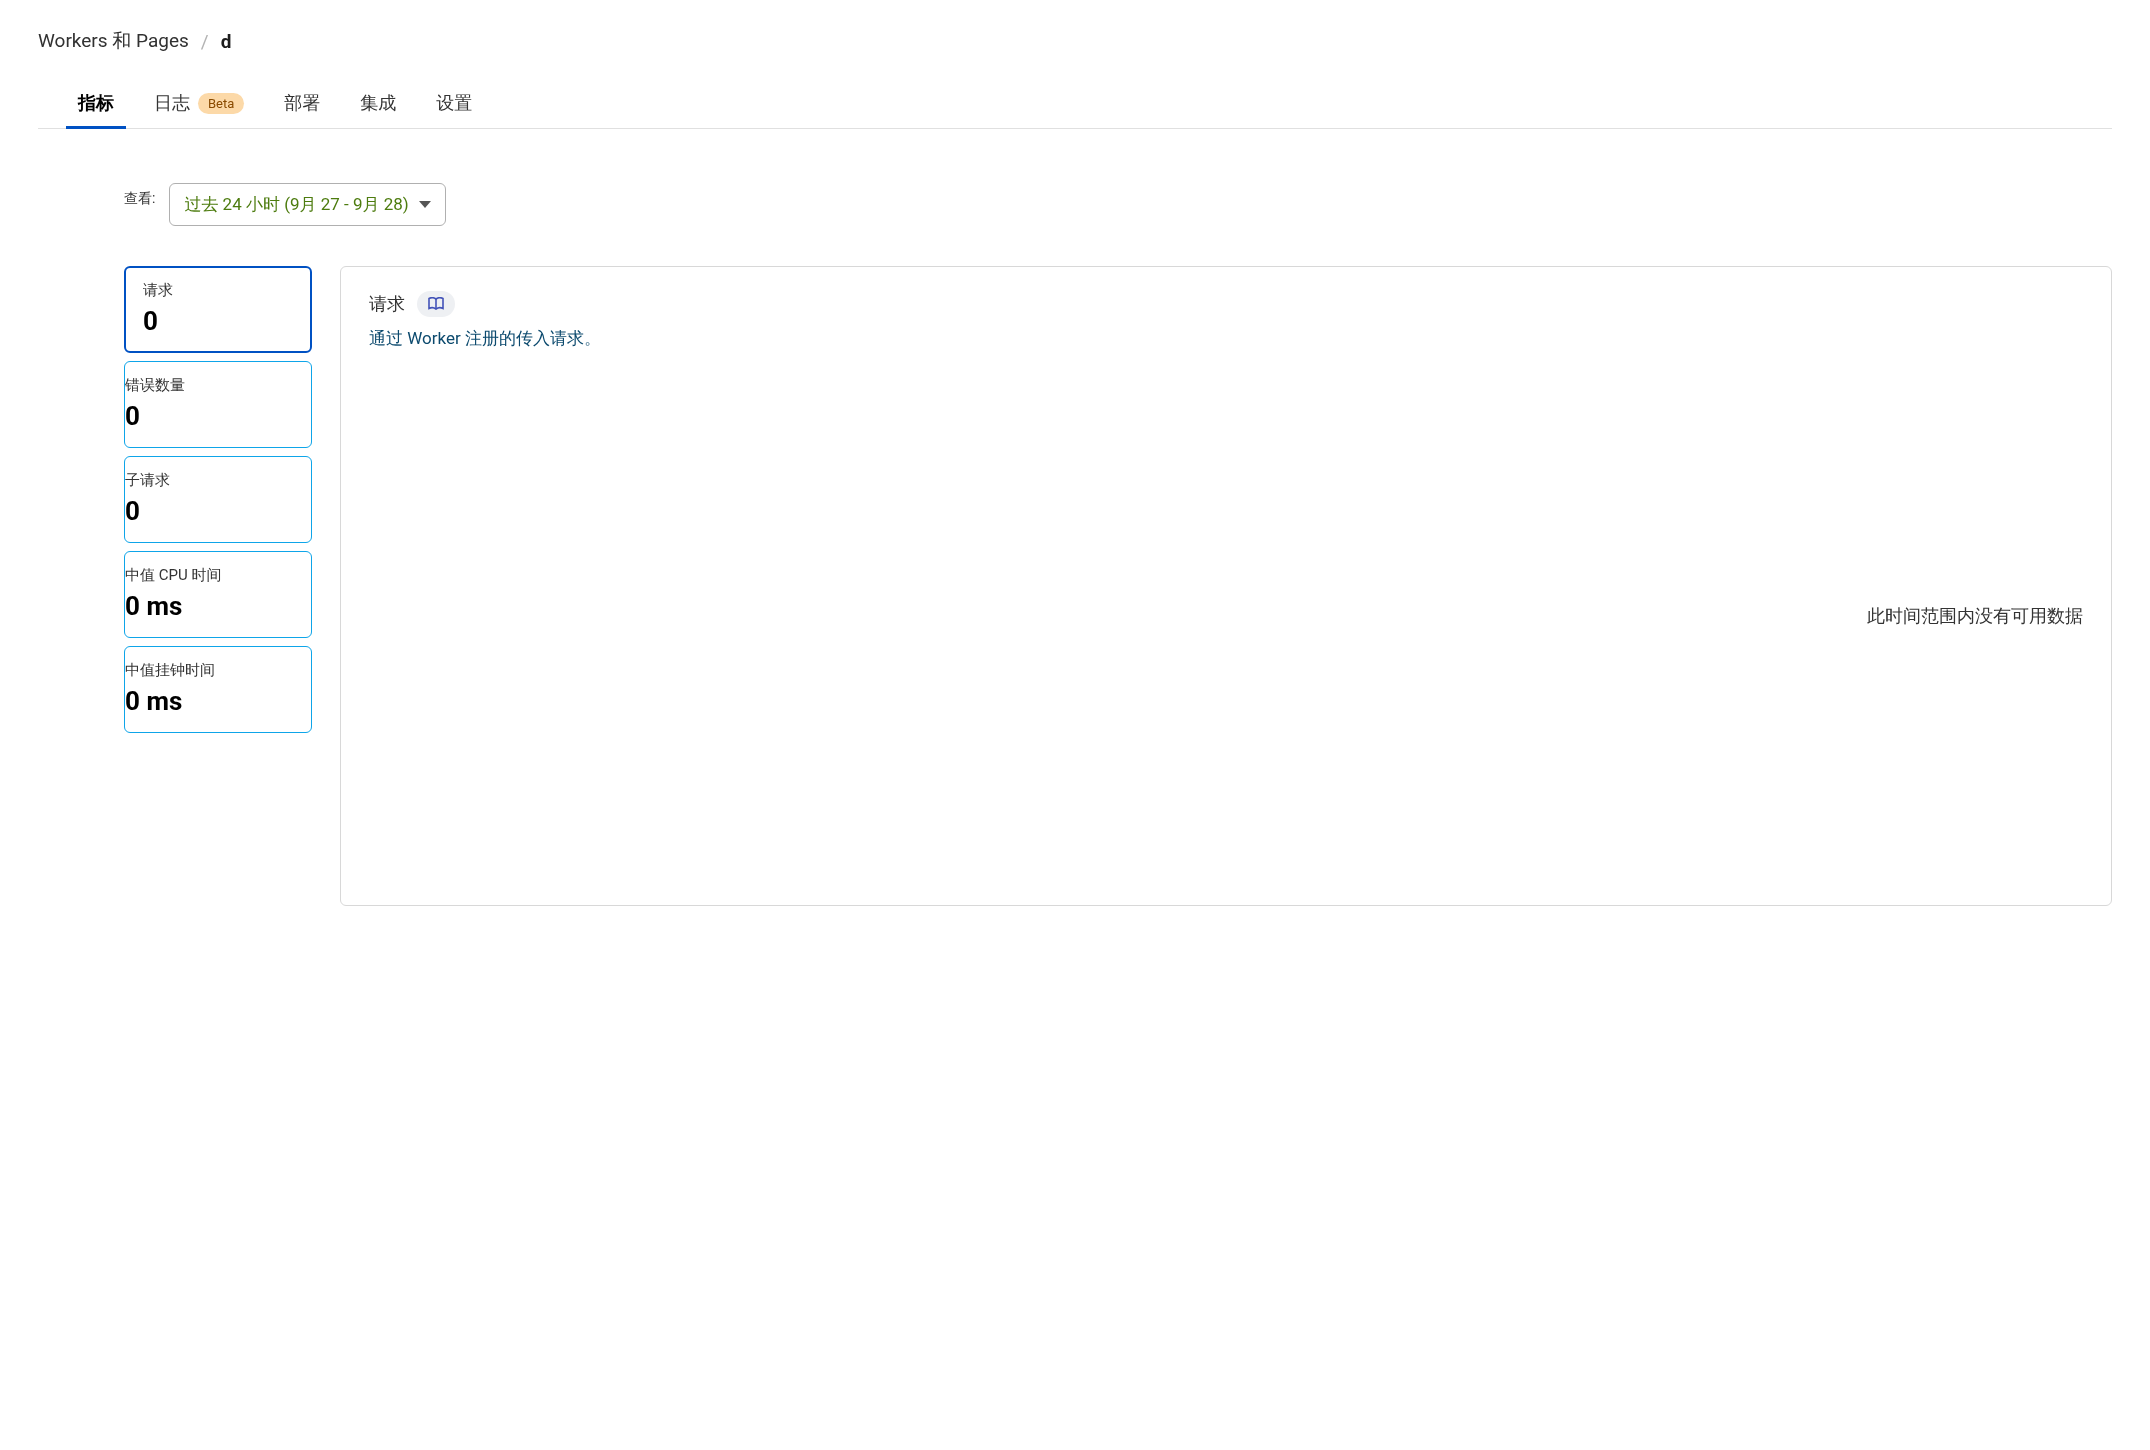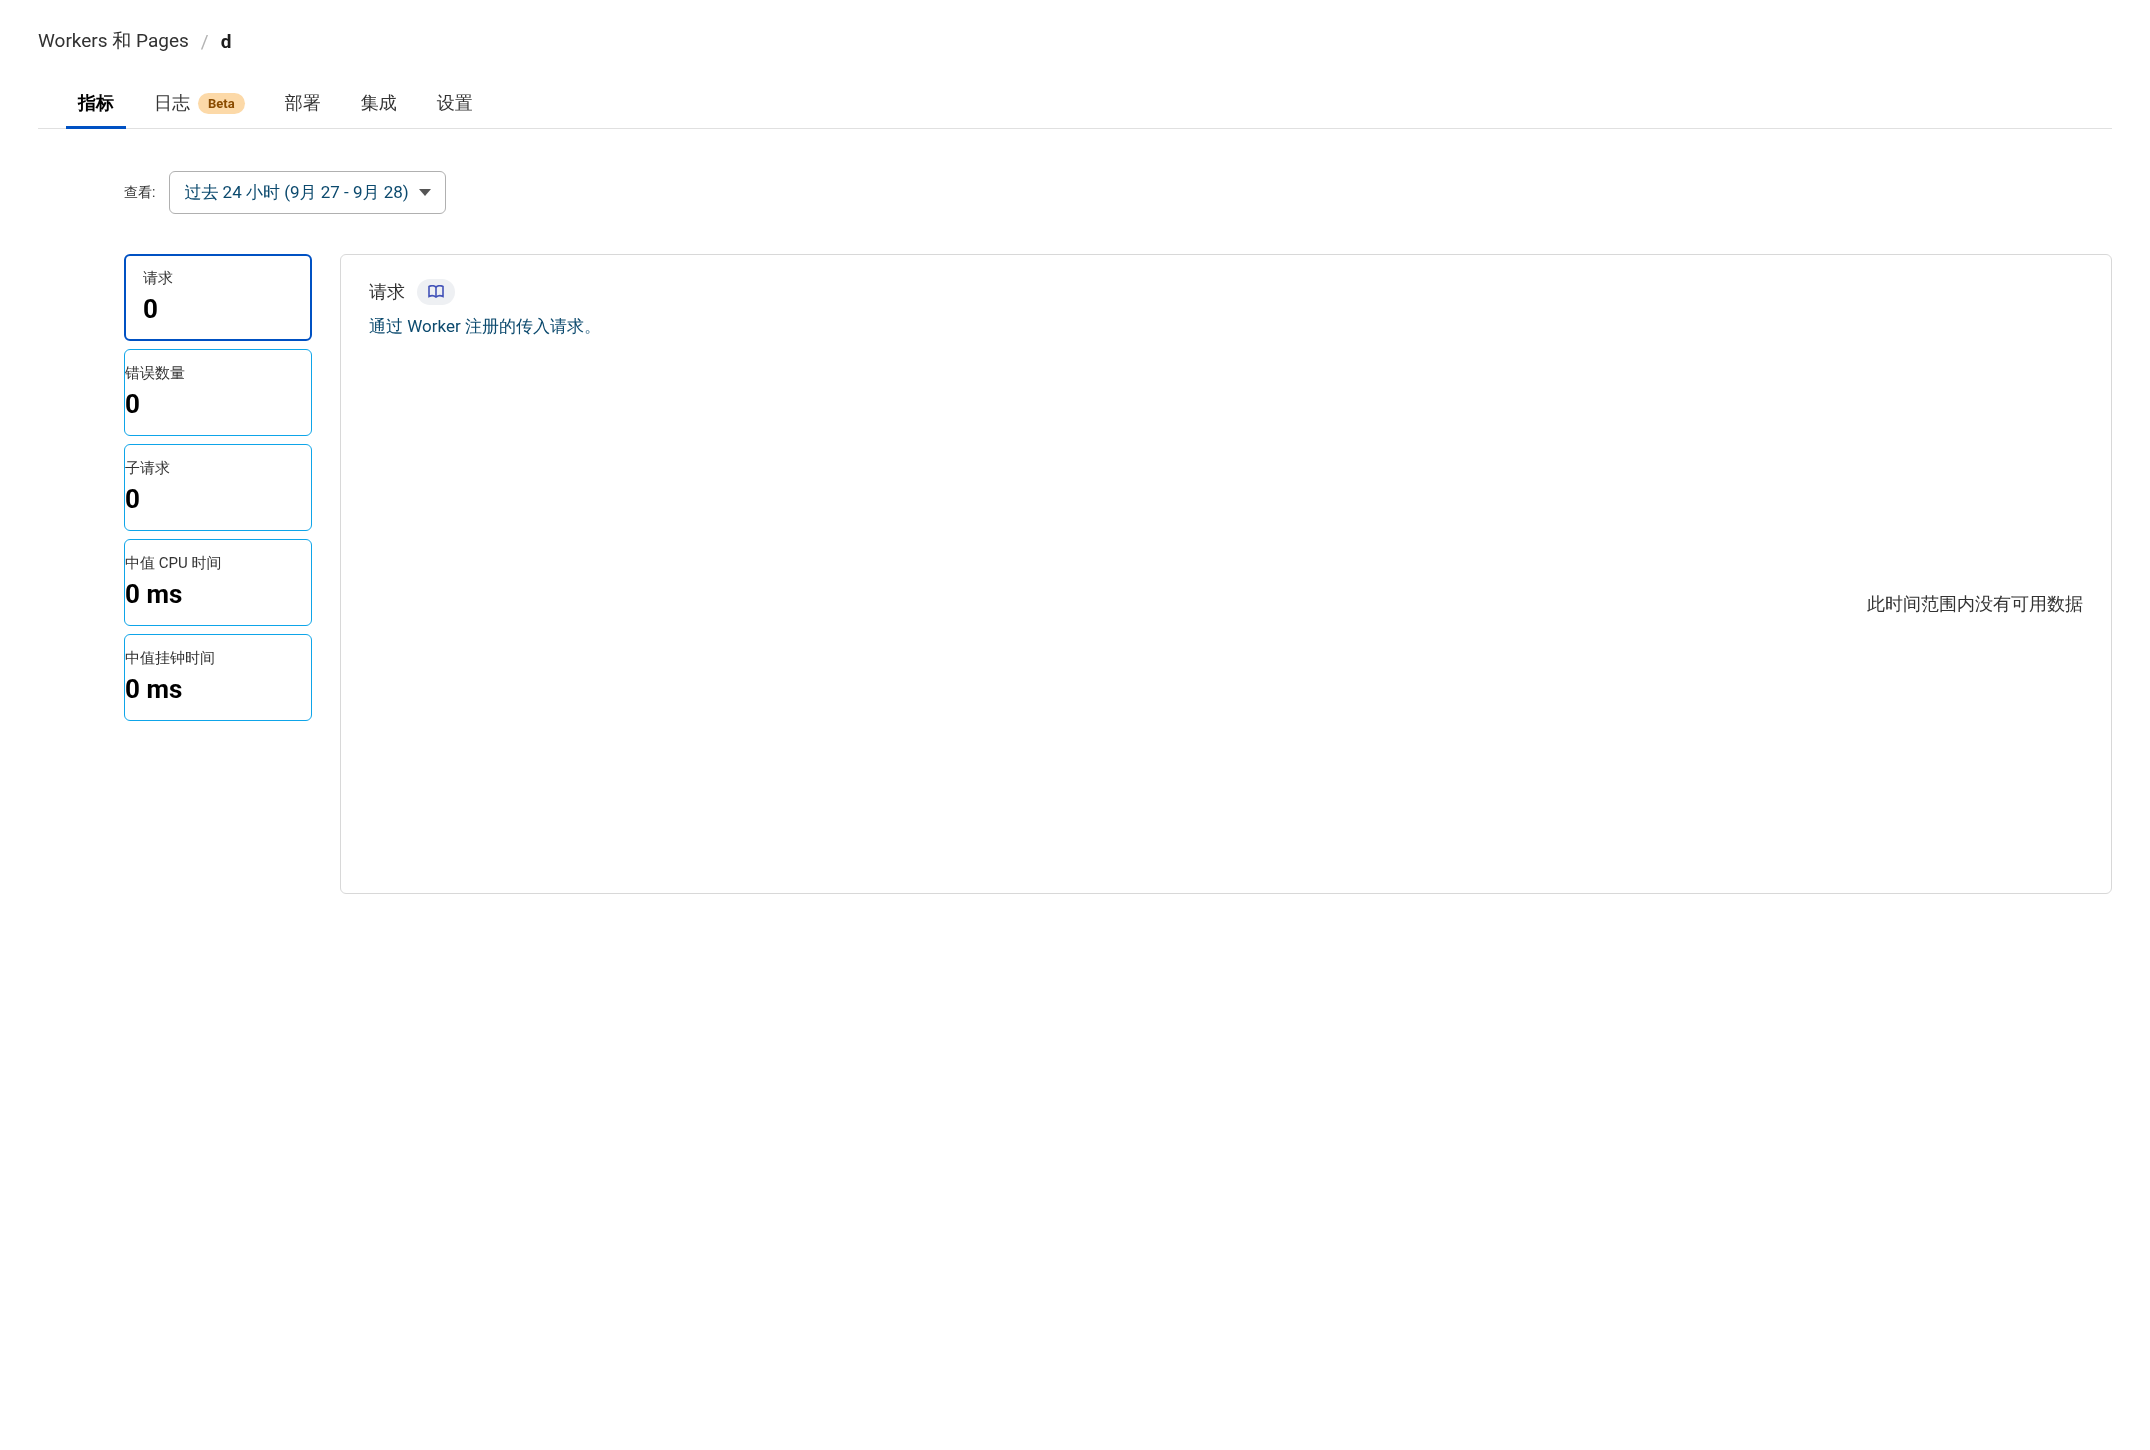--- a/index.html
+++ b/index.html
@@ -68,21 +68,21 @@
       height: 3px;
       background: #0051c3;
     }
     .badge-beta {
       display: inline-block;
       padding: 3px 10px;
       border-radius: 12px;
       font-size: 13px;
       color: #8a4b00;
       background: #fcd9a8;
-      font-weight: 700;
+      font-weight: 400;
     }
     .content {
       padding: 42px 38px 38px 124px;
     }
     .view-row {
       display: flex;
       align-items: center;
       gap: 14px;
       margin-bottom: 40px;
     }
@@ -91,23 +91,24 @@
       color: #333;
     }
     .time-select {
       display: flex;
       align-items: center;
       gap: 10px;
       padding: 9px 14px;
       border: 1px solid #b0b0b0;
       border-radius: 6px;
       font-size: 17px;
-      color: #0c4a6e;
+      color: #4d7c0f;
       cursor: pointer;
       background: #fff;
+      margin-top: 12px;
     }
     .caret-down {
       width: 0;
       height: 0;
       border-left: 6px solid transparent;
       border-right: 6px solid transparent;
       border-top: 7px solid #555;
     }
     .main-grid {
       display: flex;

